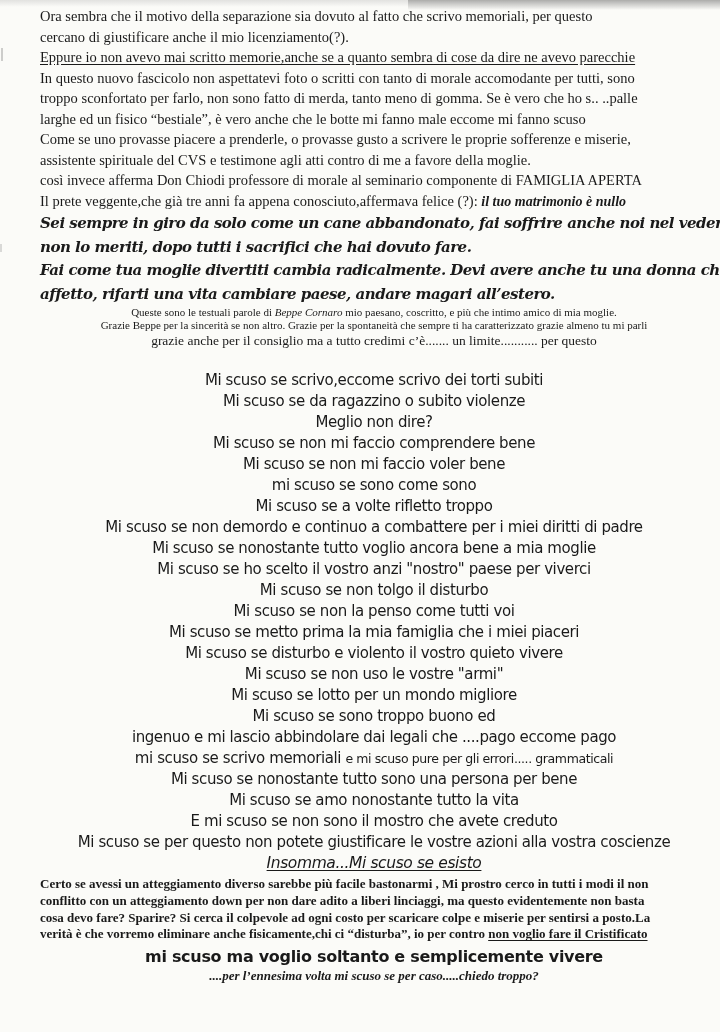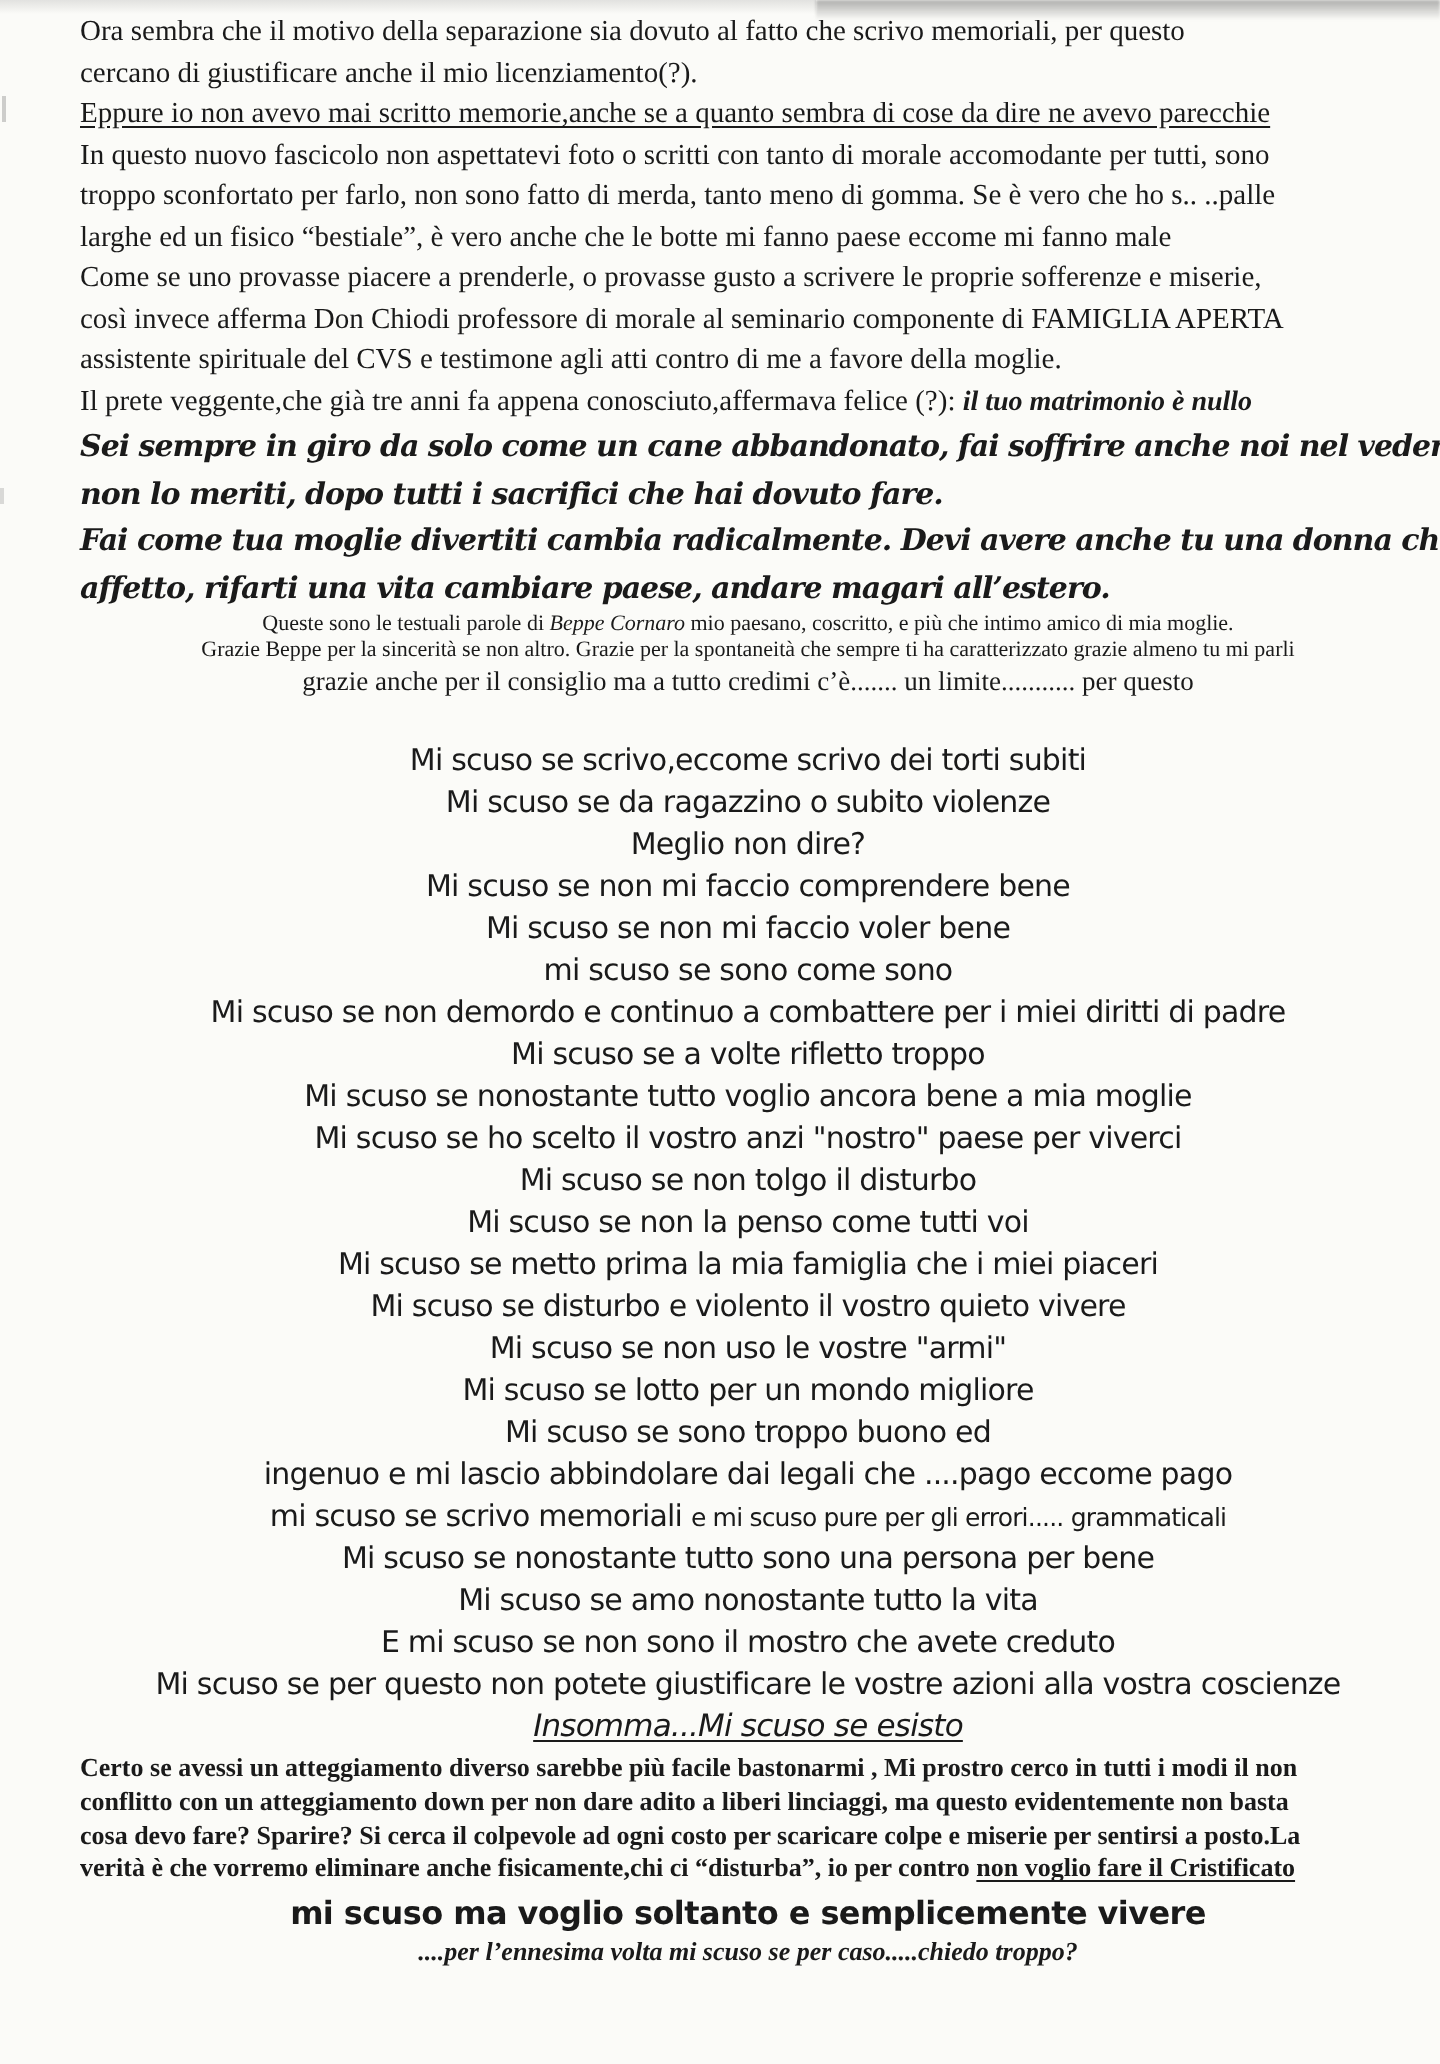--- a/index.html
+++ b/index.html
@@ -72,40 +72,40 @@
   <div class="smudge-top-right"></div>
   <div class="smudge-top-left"></div>
   <div class="edge-mark"></div>
   <div class="edge-mark2"></div>
   <div class="doc">
       <div class="line serif"><span>Ora sembra che il motivo della separazione sia dovuto al fatto che scrivo memoriali, per questo</span></div>
       <div class="line serif"><span>cercano di giustificare anche il mio licenziamento(?).</span></div>
       <div class="line serif underline"><span>Eppure io non avevo mai scritto memorie,anche se a quanto sembra  di cose da dire ne avevo parecchie</span></div>
       <div class="line serif"><span>In questo nuovo fascicolo non aspettatevi foto o scritti con tanto di morale accomodante per tutti, sono</span></div>
       <div class="line serif"><span>troppo sconfortato per farlo, non sono fatto di merda, tanto meno di gomma. Se è vero che ho s.. ..palle</span></div>
-      <div class="line serif"><span>larghe ed un  fisico “bestiale”, è vero anche che le botte mi fanno paese eccome mi fanno male</span></div>
+      <div class="line serif"><span>larghe ed un  fisico “bestiale”, è vero anche che le botte mi fanno male eccome mi fanno scuso</span></div>
       <div class="line serif"><span>Come se uno provasse piacere a prenderle, o provasse gusto a scrivere le proprie sofferenze e miserie,</span></div>
+      <div class="line serif"><span>assistente spirituale del  CVS e testimone agli atti contro di me a favore della moglie.</span></div>
       <div class="line serif"><span>così invece afferma Don Chiodi professore di morale al seminario componente di FAMIGLIA APERTA</span></div>
-      <div class="line serif"><span>assistente spirituale del  CVS e testimone agli atti contro di me a favore della moglie.</span></div>
       <div class="line serif"><span>Il prete veggente,che già tre anni fa appena conosciuto,affermava felice (?):  </span><span class="seg-bolditalic">il tuo matrimonio è nullo</span></div>
       <div class="line script"><span>Sei sempre in giro da solo come un cane abbandonato,  fai soffrire anche noi nel vederti così,</span></div>
       <div class="line script"><span>non lo meriti, dopo tutti i sacrifici che hai dovuto fare.</span></div>
       <div class="line script"><span>Fai come tua moglie divertiti cambia radicalmente. Devi avere anche tu una donna che ti dia</span></div>
       <div class="line script"><span>affetto, rifarti una vita cambiare paese, andare magari all’estero.</span></div>
       <div class="line small"><span>Queste sono le testuali parole di </span><span class="seg-italic">Beppe Cornaro</span><span> mio paesano, coscritto, e più che intimo amico di mia moglie.</span></div>
       <div class="line small"><span>Grazie Beppe per la sincerità se non altro. Grazie per la spontaneità che sempre ti ha caratterizzato grazie almeno tu mi parli</span></div>
       <div class="line grazie"><span>grazie anche per il consiglio ma a tutto credimi c’è....... un limite........... per questo</span></div>
       <div class="line comic" style="margin-top: 20px;"><span>Mi scuso se scrivo,eccome scrivo dei torti subiti</span></div>
       <div class="line comic"><span>Mi scuso se da ragazzino o subito violenze</span></div>
       <div class="line comic"><span>Meglio non dire?</span></div>
       <div class="line comic"><span>Mi scuso se non mi faccio comprendere bene</span></div>
       <div class="line comic"><span>Mi scuso se non mi faccio voler bene</span></div>
       <div class="line comic"><span>mi scuso se sono come sono</span></div>
+      <div class="line comic"><span>Mi scuso se a volte rifletto troppo</span></div>
       <div class="line comic"><span>Mi scuso se non demordo e continuo a combattere per i miei diritti di padre</span></div>
-      <div class="line comic"><span>Mi scuso se a volte rifletto troppo</span></div>
       <div class="line comic"><span>Mi scuso se nonostante tutto voglio ancora bene a mia moglie</span></div>
       <div class="line comic"><span>Mi scuso se ho scelto il vostro anzi "nostro" paese per viverci</span></div>
       <div class="line comic"><span>Mi scuso se non tolgo il disturbo</span></div>
       <div class="line comic"><span>Mi scuso se non la penso come tutti voi</span></div>
       <div class="line comic"><span>Mi scuso se metto prima la mia famiglia che i miei piaceri</span></div>
       <div class="line comic"><span>Mi scuso se disturbo e violento il vostro quieto vivere</span></div>
       <div class="line comic"><span>Mi scuso se non uso le vostre "armi"</span></div>
       <div class="line comic"><span>Mi scuso se lotto per un mondo migliore</span></div>
       <div class="line comic"><span>Mi scuso se sono troppo buono ed</span></div>
       <div class="line comic"><span>ingenuo e mi lascio abbindolare dai legali che ....pago eccome pago</span></div>

